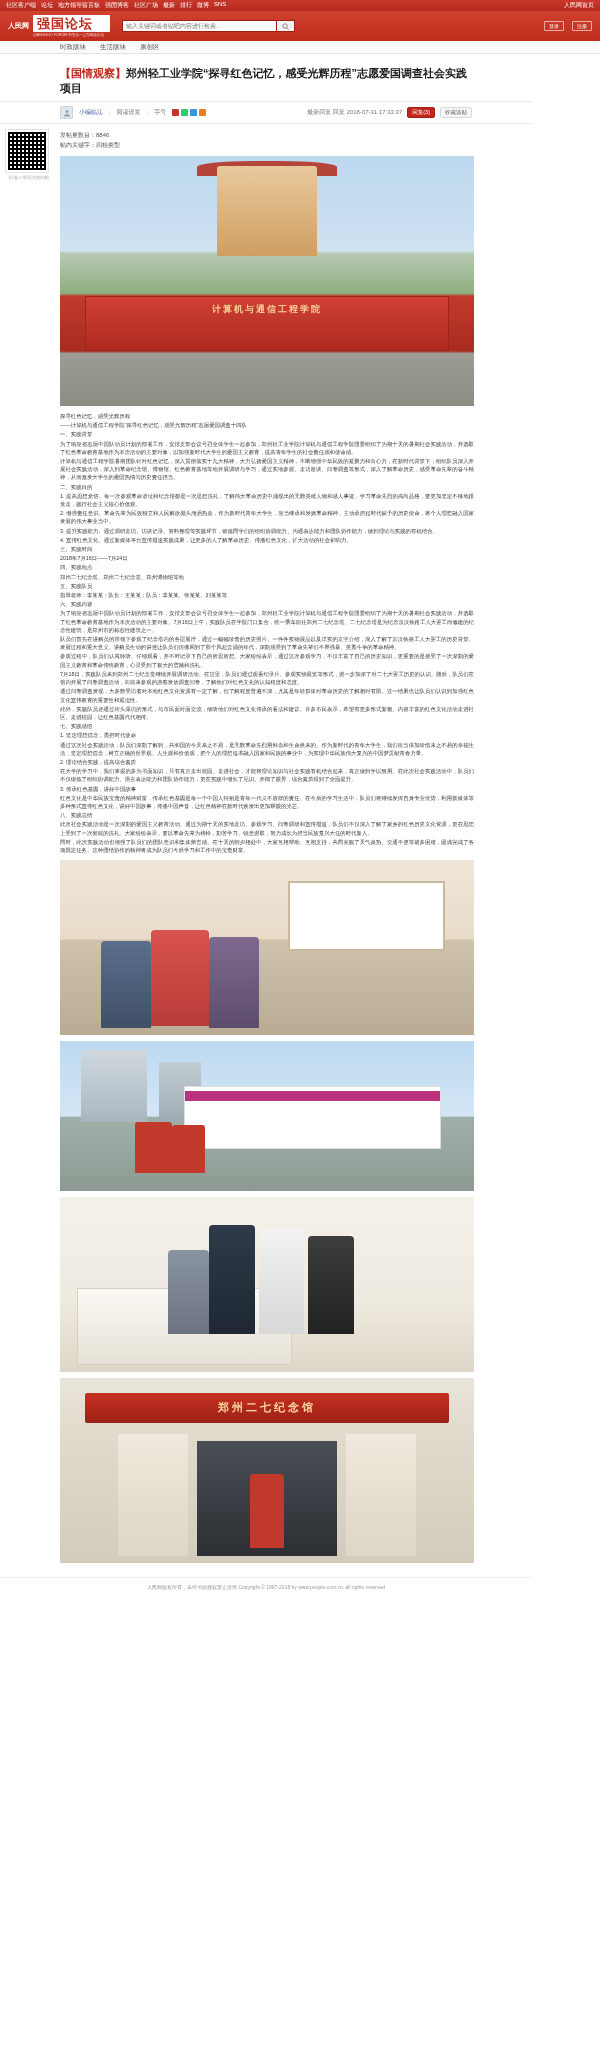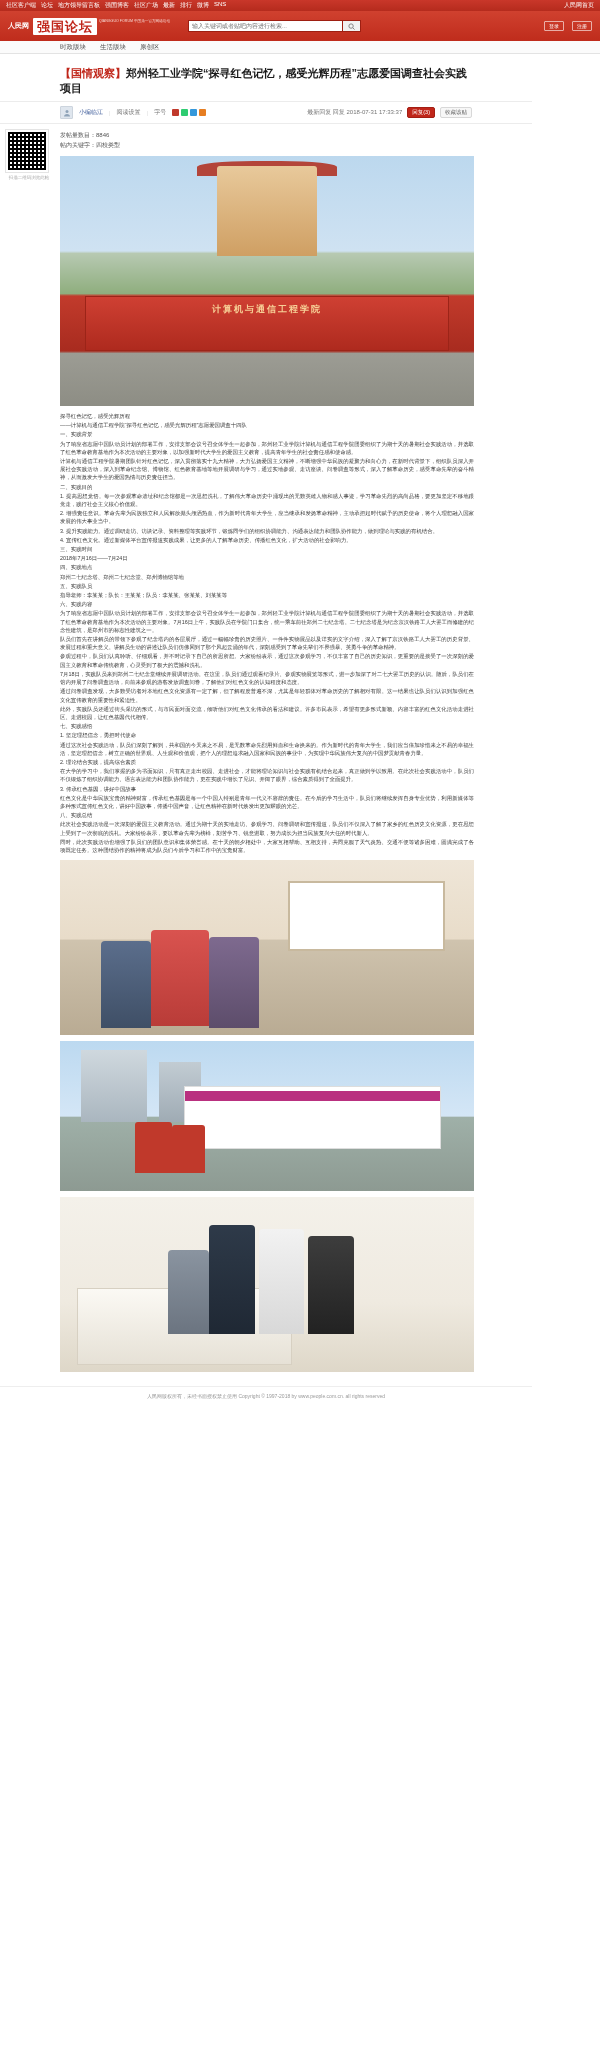--- a/index.html
+++ b/index.html
@@ -55,21 +55,21 @@
     line-height:15px;
     margin-right:2px;
   }
   .logo-sub {
     color:#f7d7d2;
     font-size:4px;
     transform:scale(.9);
     transform-origin:left center;
     white-space:nowrap;
   }
-  .logo-wrap { display:flex; flex-direction:row; justify-content:center; }
+  .logo-wrap { display:flex; flex-direction:column; justify-content:center; }
   .search-wrap {
     display:flex;
     align-items:center;
     margin-left:10px;
   }
   .search-input {
     width:155px;
     height:12px;
     border:1px solid #9e1f12;
     background:#fff;
@@ -422,17 +422,26 @@
       </div>
 
       <div class="ph photo4">
         <div class="case"></div>
         <div class="man4"></div>
         <div class="man1"></div>
         <div class="man2"></div>
         <div class="man3"></div>
       </div>
 
+      <div class="ph photo5">
+        <div class="signband">
+            <div class="t">郑州二七纪念馆</div>
+          </div>
+        <div class="pillarL"></div>
+        <div class="pillarR"></div>
+        <div class="door"></div>
+        <div class="red"></div>
+      </div>
     </div>
   </div>
 
   <div class="footer-note">人民网版权所有，未经书面授权禁止使用 Copyright © 1997-2018 by www.people.com.cn. all rights reserved</div>
 </div>
 
 </body></html>

